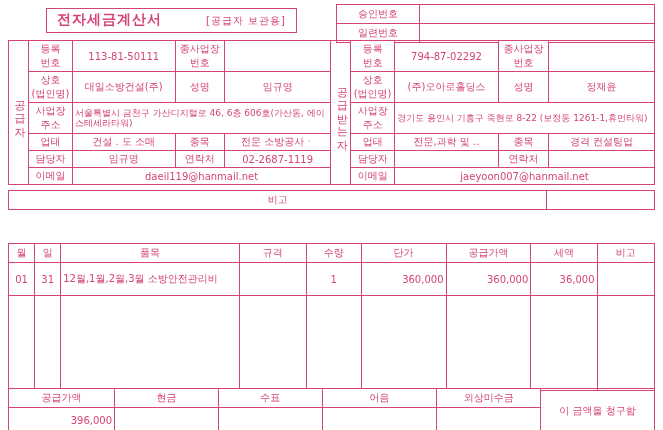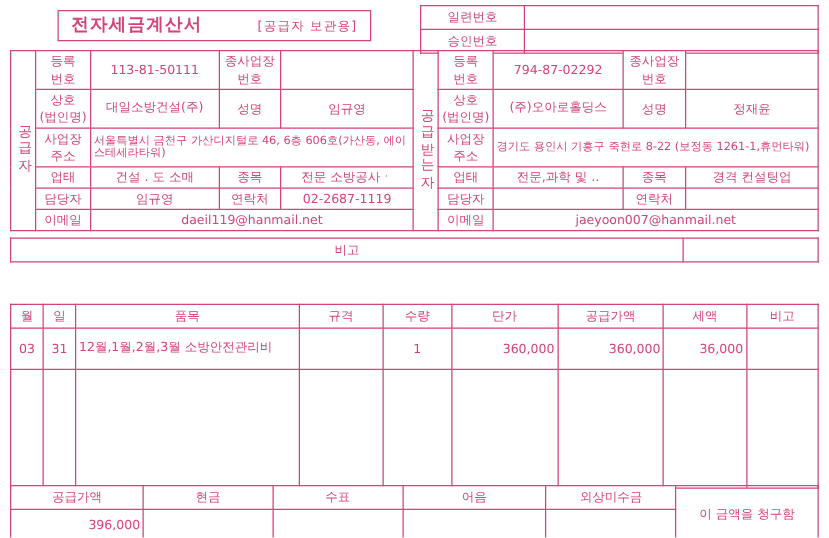--- a/index.html
+++ b/index.html
@@ -54,26 +54,26 @@
           <span class="title"><span>전자세금계산서</span><span class="sub">[공급자 보관용]</span></span>
         </span>
       </td>
     </tr>
   </tbody>
     </table>
 
   <table class="topright" style="position:absolute;left:336px;top:4px;width:319px;">
     <tbody>
         <tr>
+      <td class="lbl" style="width:80px;">승인번호</td>
+      <td class="l" style="width:237px;"></td>
+    </tr>
+    <tr>
       <td class="lbl">일련번호</td>
       <td class="l"></td>
-    </tr>
-    <tr>
-      <td class="lbl" style="width:80px;">승인번호</td>
-      <td class="l" style="width:237px;"></td>
     </tr>
   </tbody>
     </table>
 
   <table style="position:absolute;left:8px;top:40px;width:647px;">
 
     <tbody>
         <tr>
       <td rowspan="7" class="vert" style="width:14px;">공급자</td>
       <td class="lbl" style="width:42px;">등록<br>번호</td>
@@ -158,21 +158,21 @@
       <td class="lbl" style="width:22px;">일</td>
       <td class="lbl" style="width:190px;">품목</td>
       <td class="lbl" style="width:68px;">규격</td>
       <td class="lbl" style="width:54px;">수량</td>
       <td class="lbl" style="width:84px;">단가</td>
       <td class="lbl" style="width:84px;">공급가액</td>
       <td class="lbl" style="width:64px;">세액</td>
       <td class="lbl" style="width:57px;">비고</td>
     </tr>
     <tr>
-      <td class="c" style="height:30px;">03</td>
+      <td class="c" style="height:30px;">01</td>
       <td class="c">31</td>
       <td class="l wrap">12월,1월,2월,3월 소방안전관리비</td>
       <td class="c"></td>
       <td class="c">1</td>
       <td class="r">360,000</td>
       <td class="r">360,000</td>
       <td class="r">36,000</td>
       <td class="c"></td>
     </tr>
     <tr>

